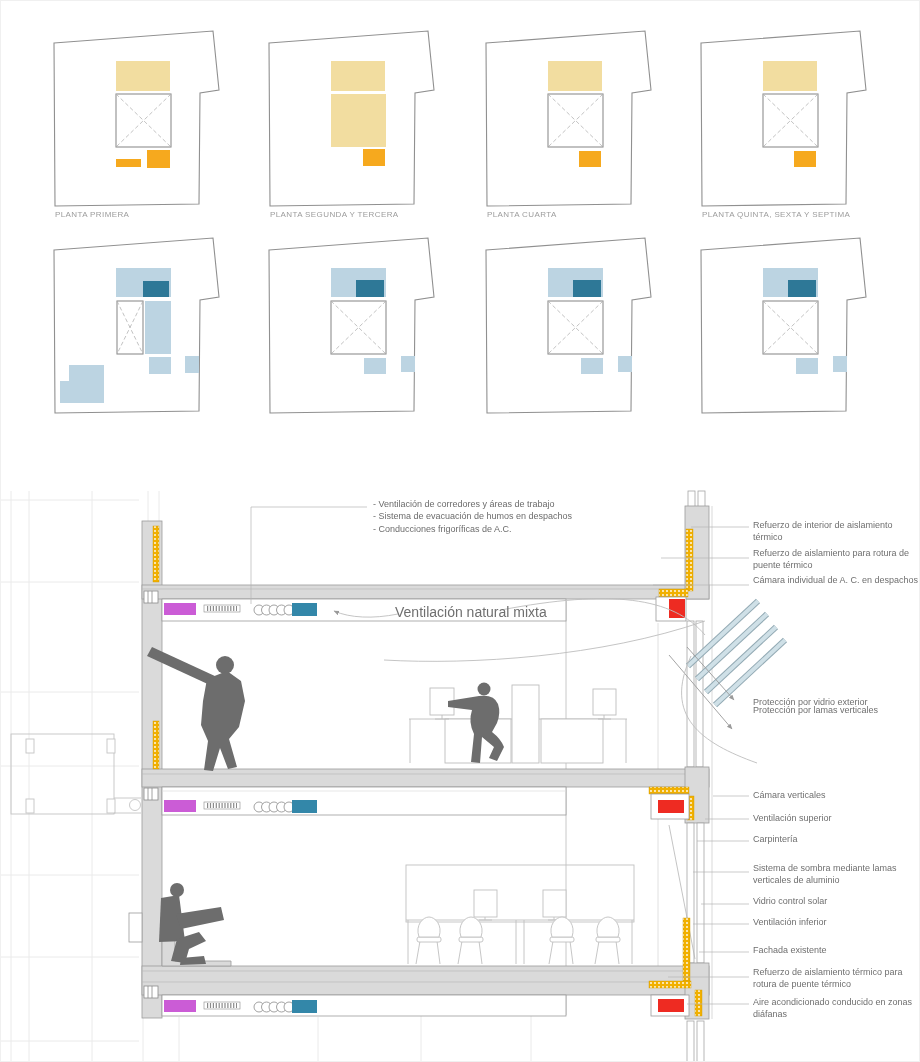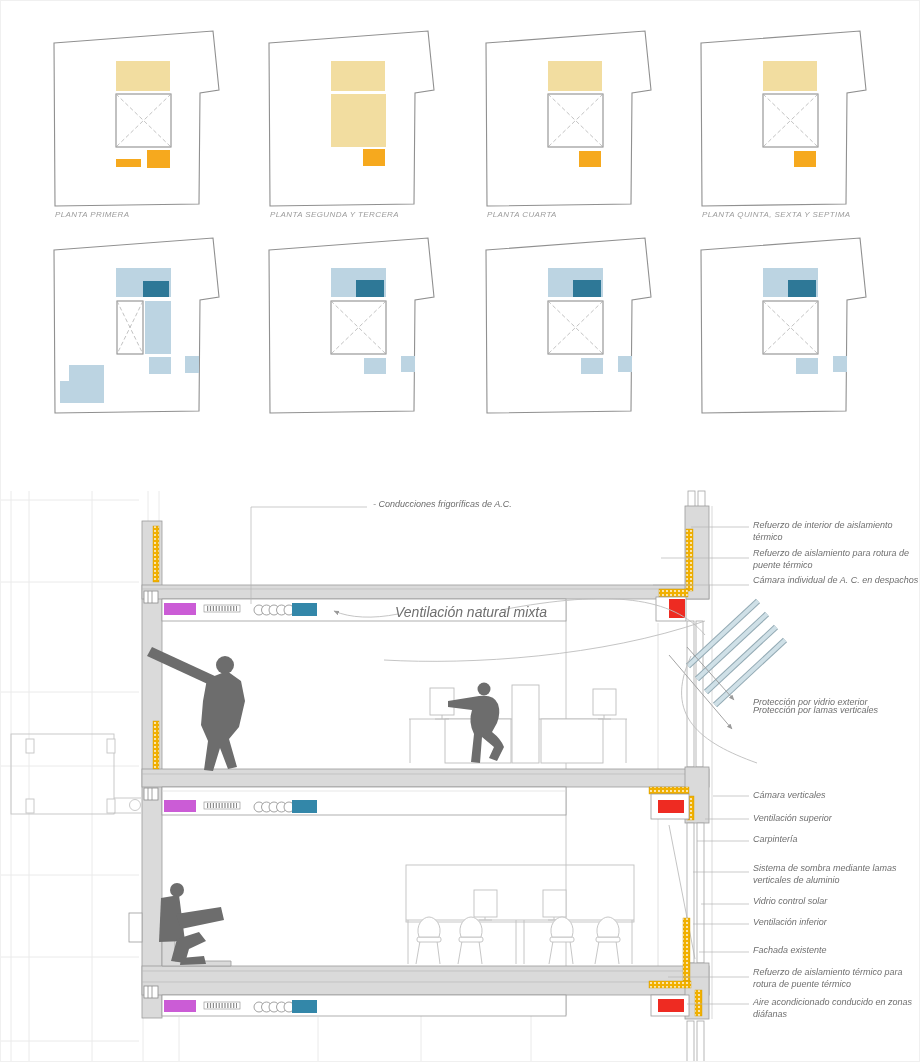--- a/index.html
+++ b/index.html
@@ -1,17 +1,17 @@
 <!DOCTYPE html>
 <html><head>
 <meta charset="utf-8">
 <style>
   html,body{margin:0;padding:0;background:#fff;}
   #stage{position:relative;width:920px;height:1062px;background:#fff;overflow:hidden;
-         font-family:"Liberation Sans",sans-serif;border:1px solid #f0f0f0;box-sizing:border-box;font-style:italic;}
+         font-family:"Liberation Sans",sans-serif;border:1px solid #f0f0f0;box-sizing:border-box;}
   .abs{position:absolute;}
   .pl{position:absolute;top:209px;font-size:8px;letter-spacing:.05em;color:#9c9c9c;white-space:nowrap;}
   .rl{position:absolute;left:752px;width:166px;font-size:9px;line-height:11.5px;color:#6f6f6f;}
   .inst{position:absolute;left:368px;top:497px;width:340px;font-size:9px;line-height:12.4px;color:#6c6c6c;}
   .inst .it{padding-left:4px;}
   .vent{position:absolute;left:394px;top:603px;font-size:14px;color:#6f6f6f;white-space:nowrap;}
   svg{display:block;}
 </style>
 </head>
 <body>
@@ -313,20 +313,22 @@
     <g fill="#6d6d6d">
       <circle cx="176" cy="889" r="7"></circle>
       <polygon points="160,897 178,894 184,940 158,941"></polygon>
       <polygon points="175,913 220,906 223,919 180,928"></polygon>
       <polygon points="176,938 198,931 205,940 188,948 184,962 170,960"></polygon>
       <polygon points="180,957 203,955 205,963 179,964"></polygon>
     </g>
   </svg>
 
   <div class="inst">
+    <div class="it">- Ventilación de corredores y áreas de trabajo</div>
+    <div class="it">- Sistema de evacuación de humos en despachos</div>
     <div class="it">- Conducciones frigoríficas de A.C.</div>
   </div>
 
   <div class="vent">Ventilación natural mixta</div>
 
   <div class="rl" style="top:519px">Refuerzo de interior de aislamiento térmico</div>
   <div class="rl" style="top:547px">Refuerzo de aislamiento para rotura de puente térmico</div>
   <div class="rl" style="top:574px">Cámara individual de A. C. en despachos</div>
   <div class="rl" style="top:696px">Protección por vidrio exterior</div>
   <div class="rl" style="top:704px">Protección por lamas verticales</div>

